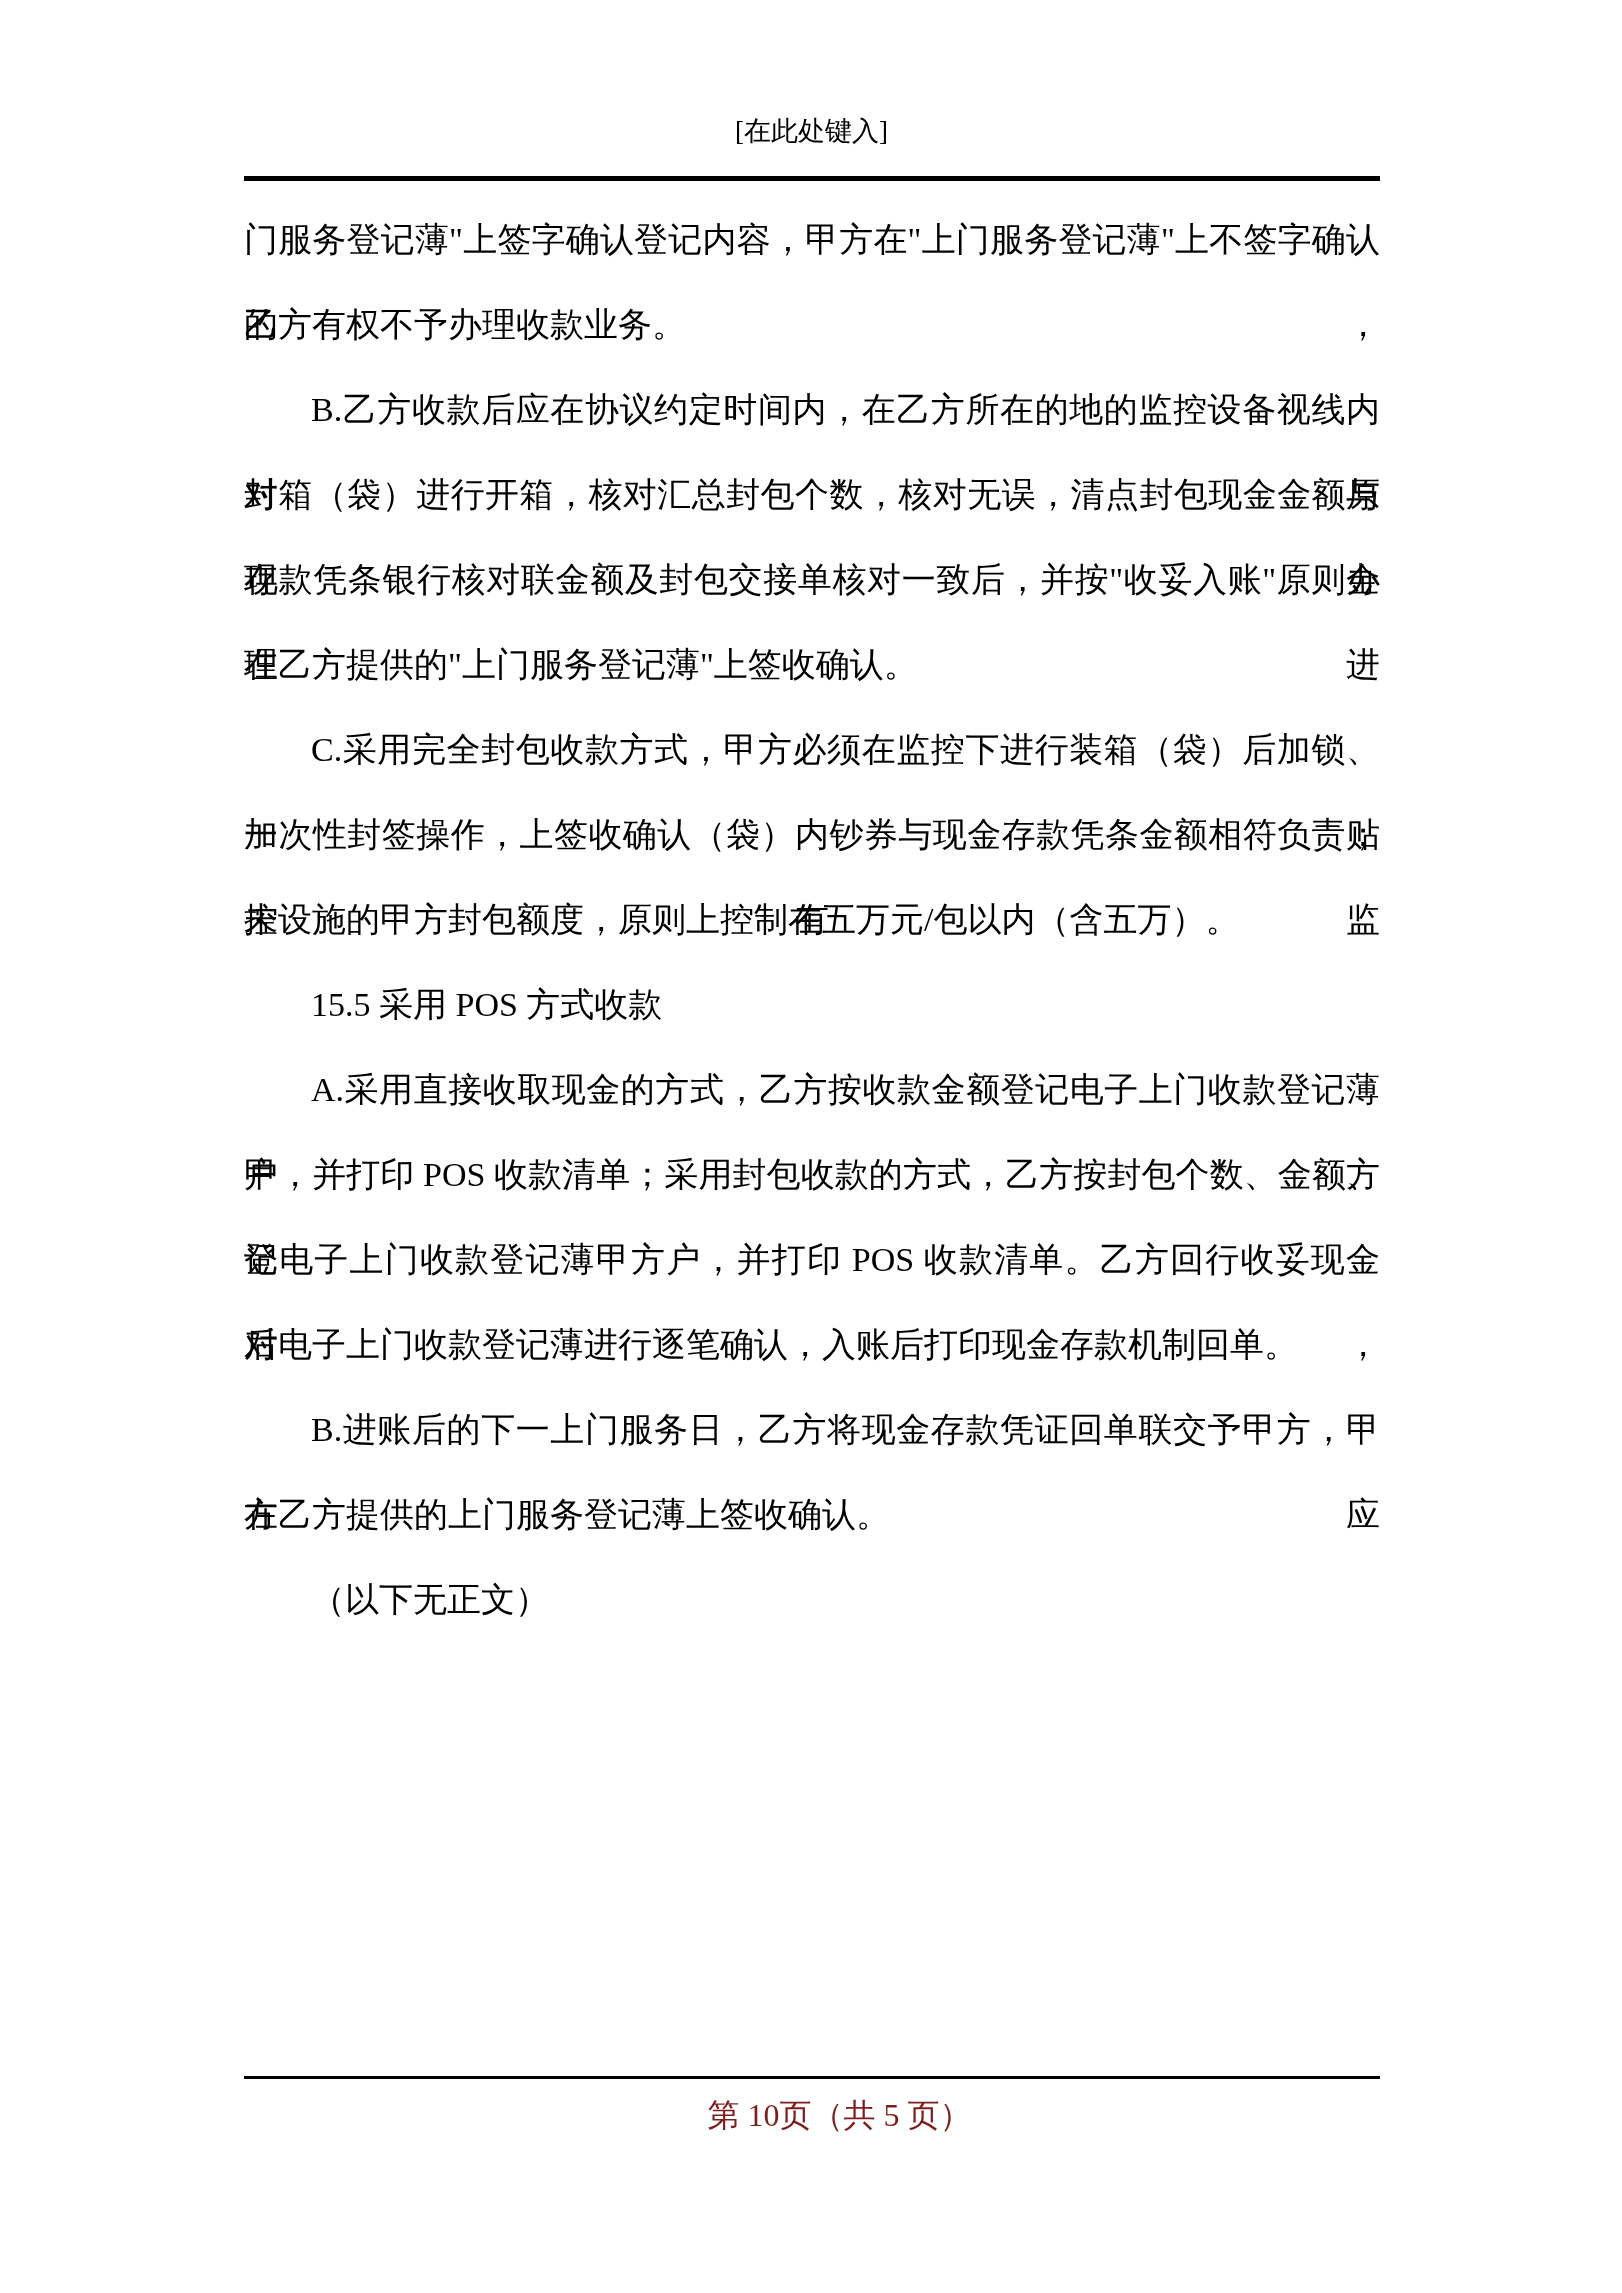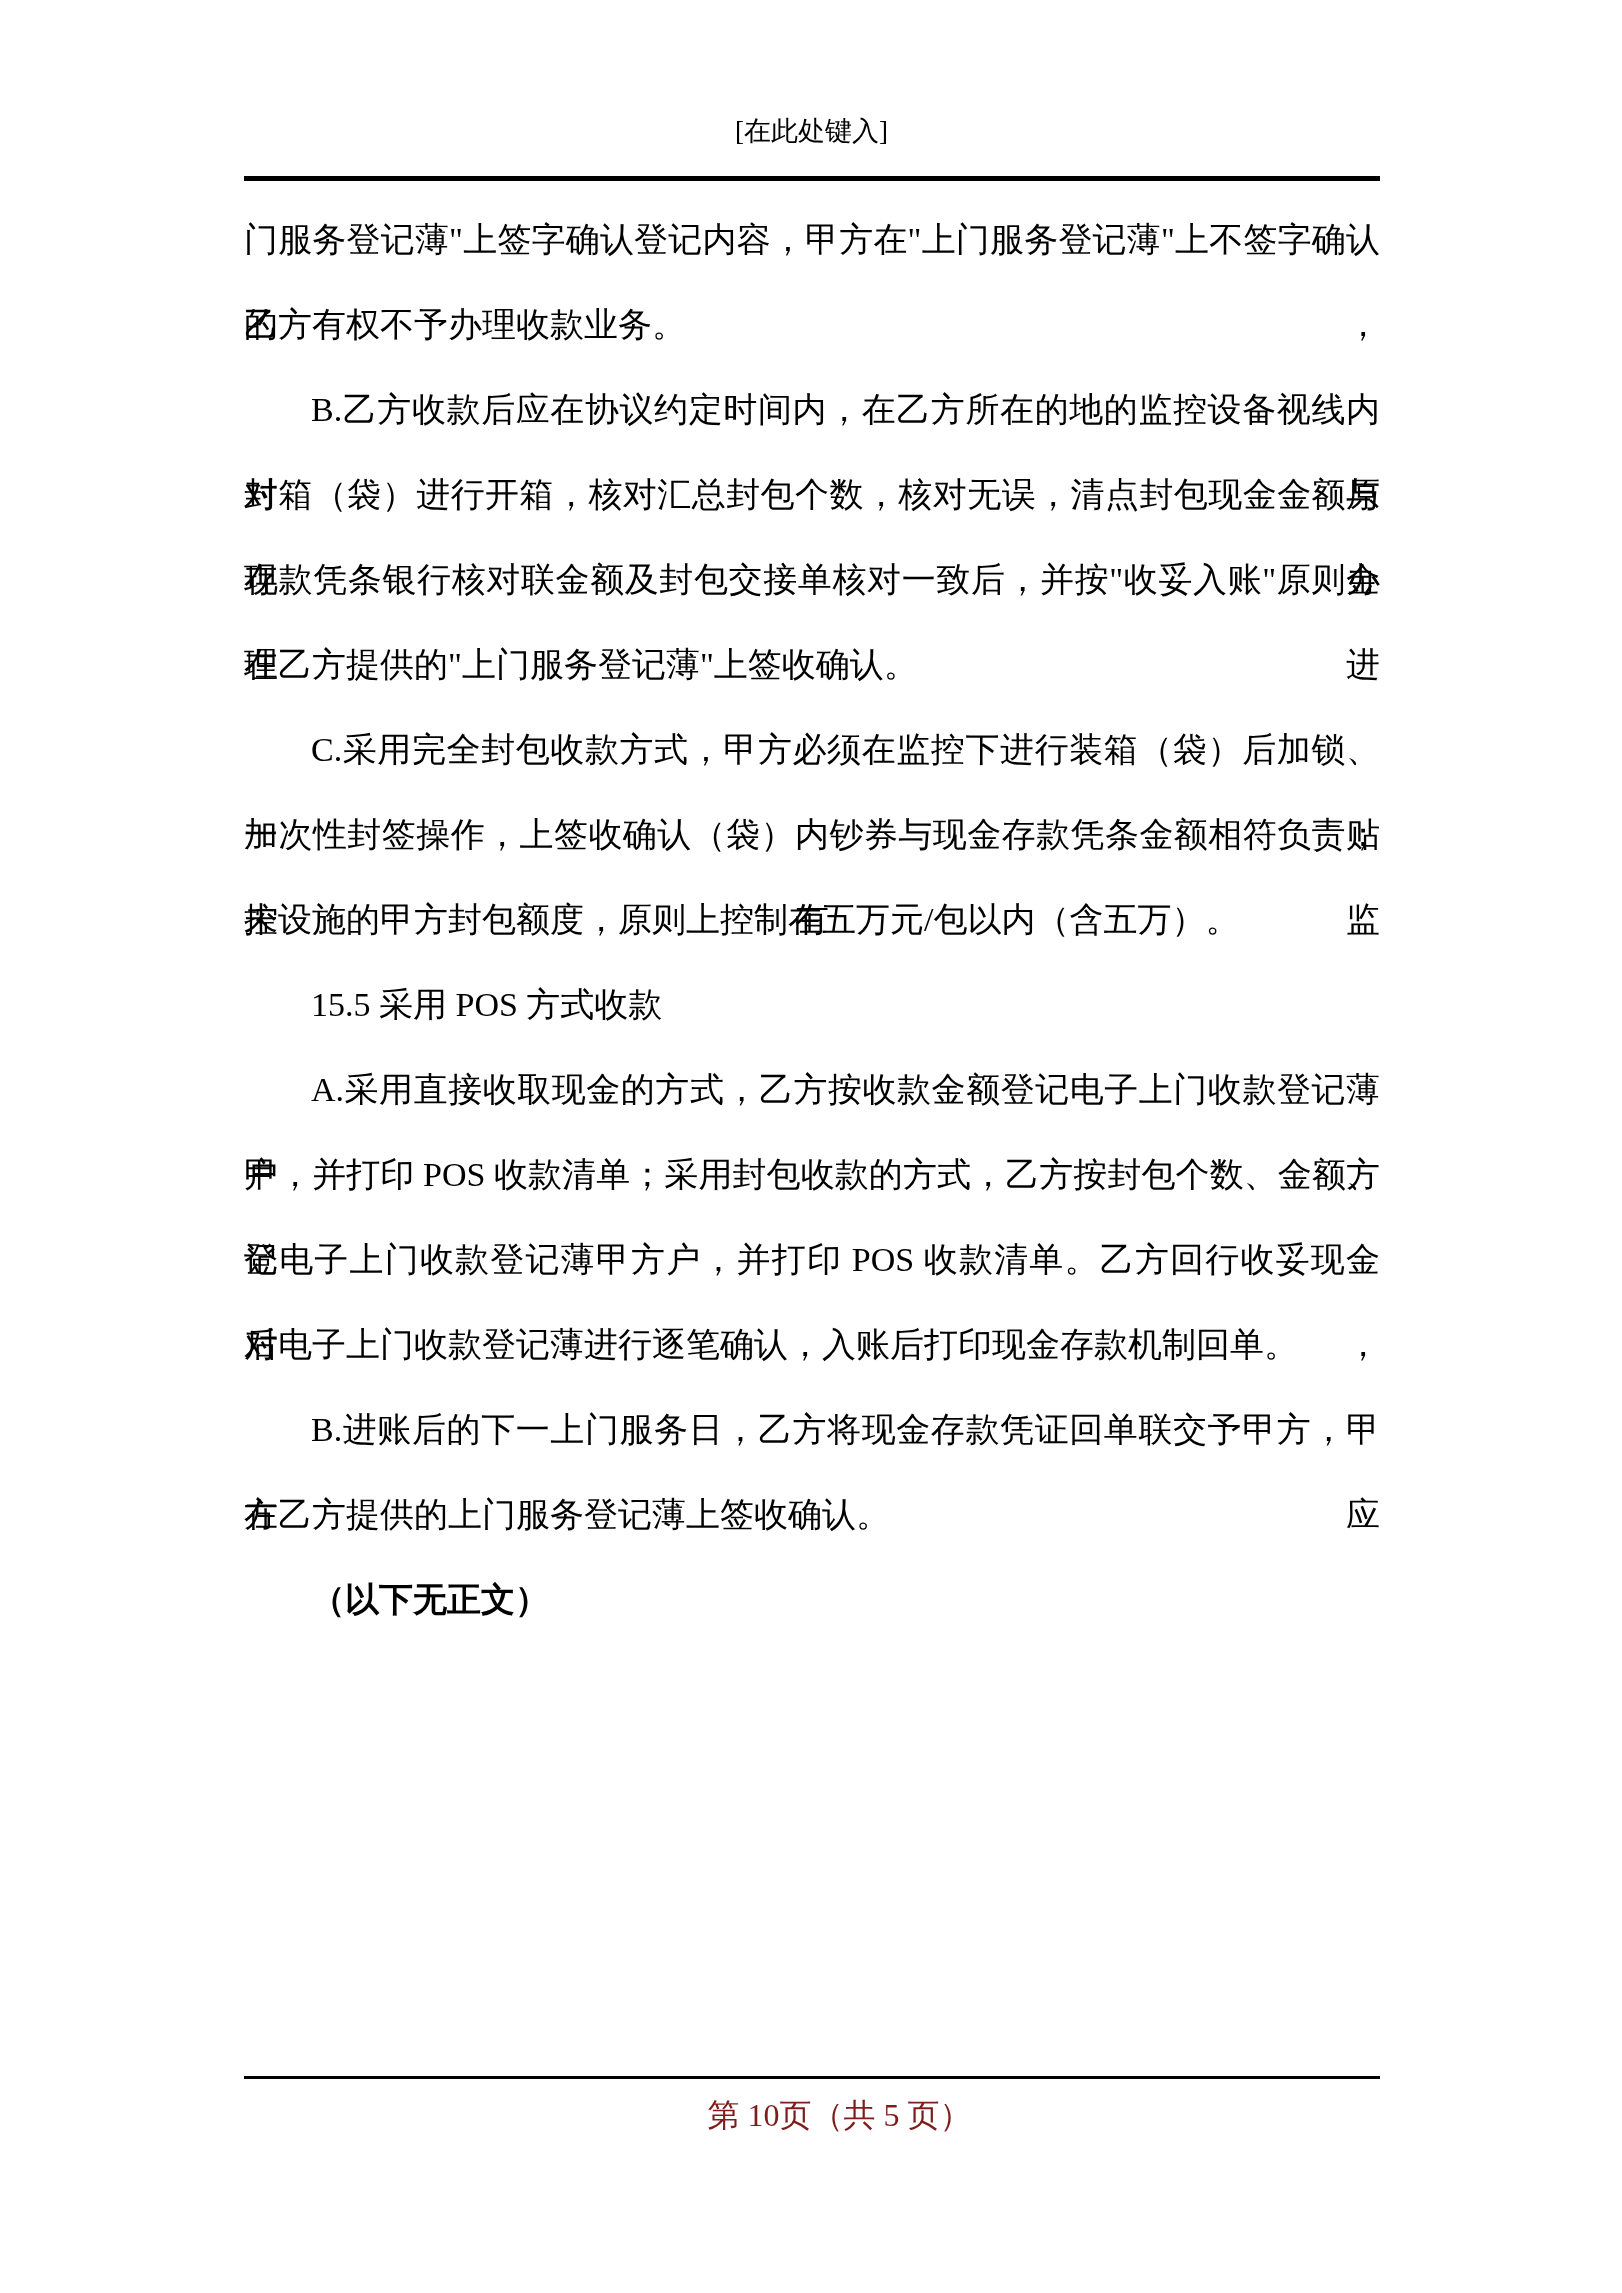--- a/index.html
+++ b/index.html
@@ -49,21 +49,21 @@
   }
   .just {
     text-align: justify;
     text-align-last: justify;
     -moz-text-align-last: justify;
   }
   .ind {
     text-indent: 67px;
   }
   .bold {
-    font-weight: 700;
+    font-weight: 400;
   }
   .footer-rule {
     position: absolute;
     top: 2076px;
     left: 244px;
     width: 1136px;
     height: 2.7px;
     background: #000000;
   }
   .footer-label {

